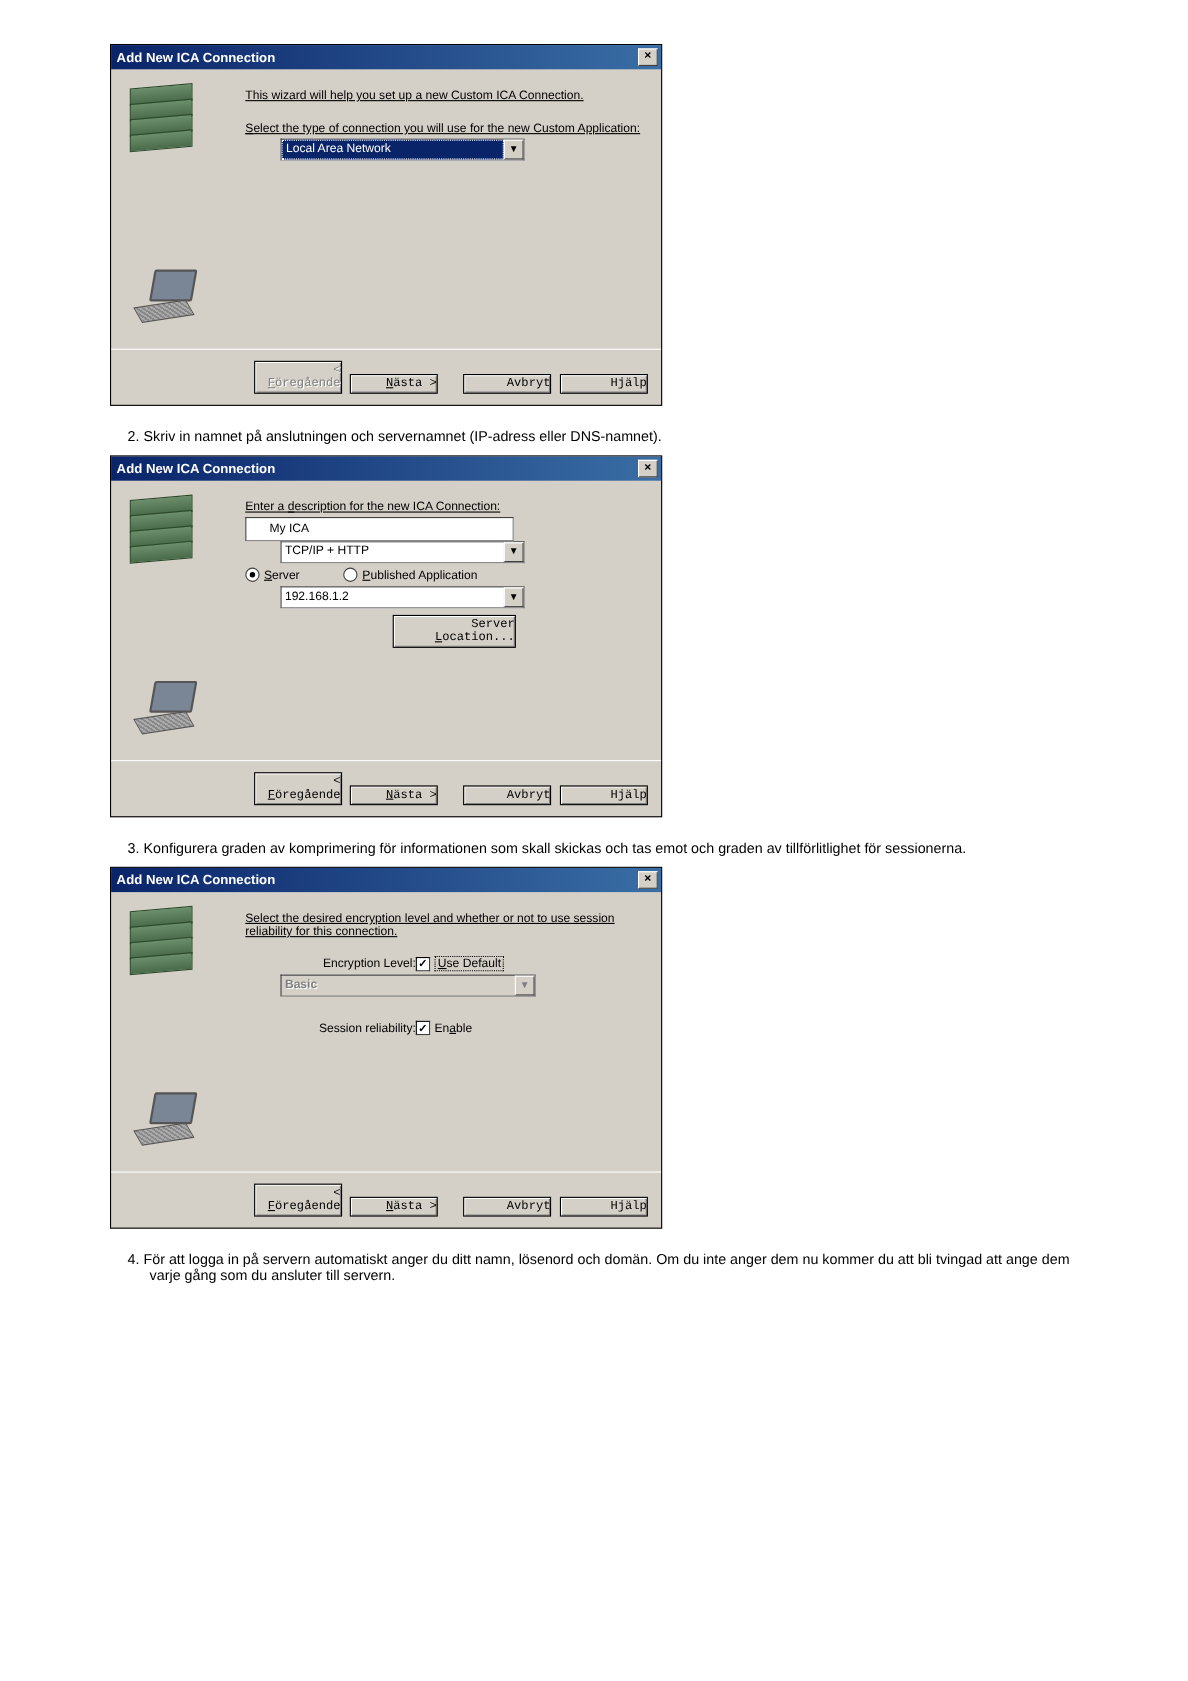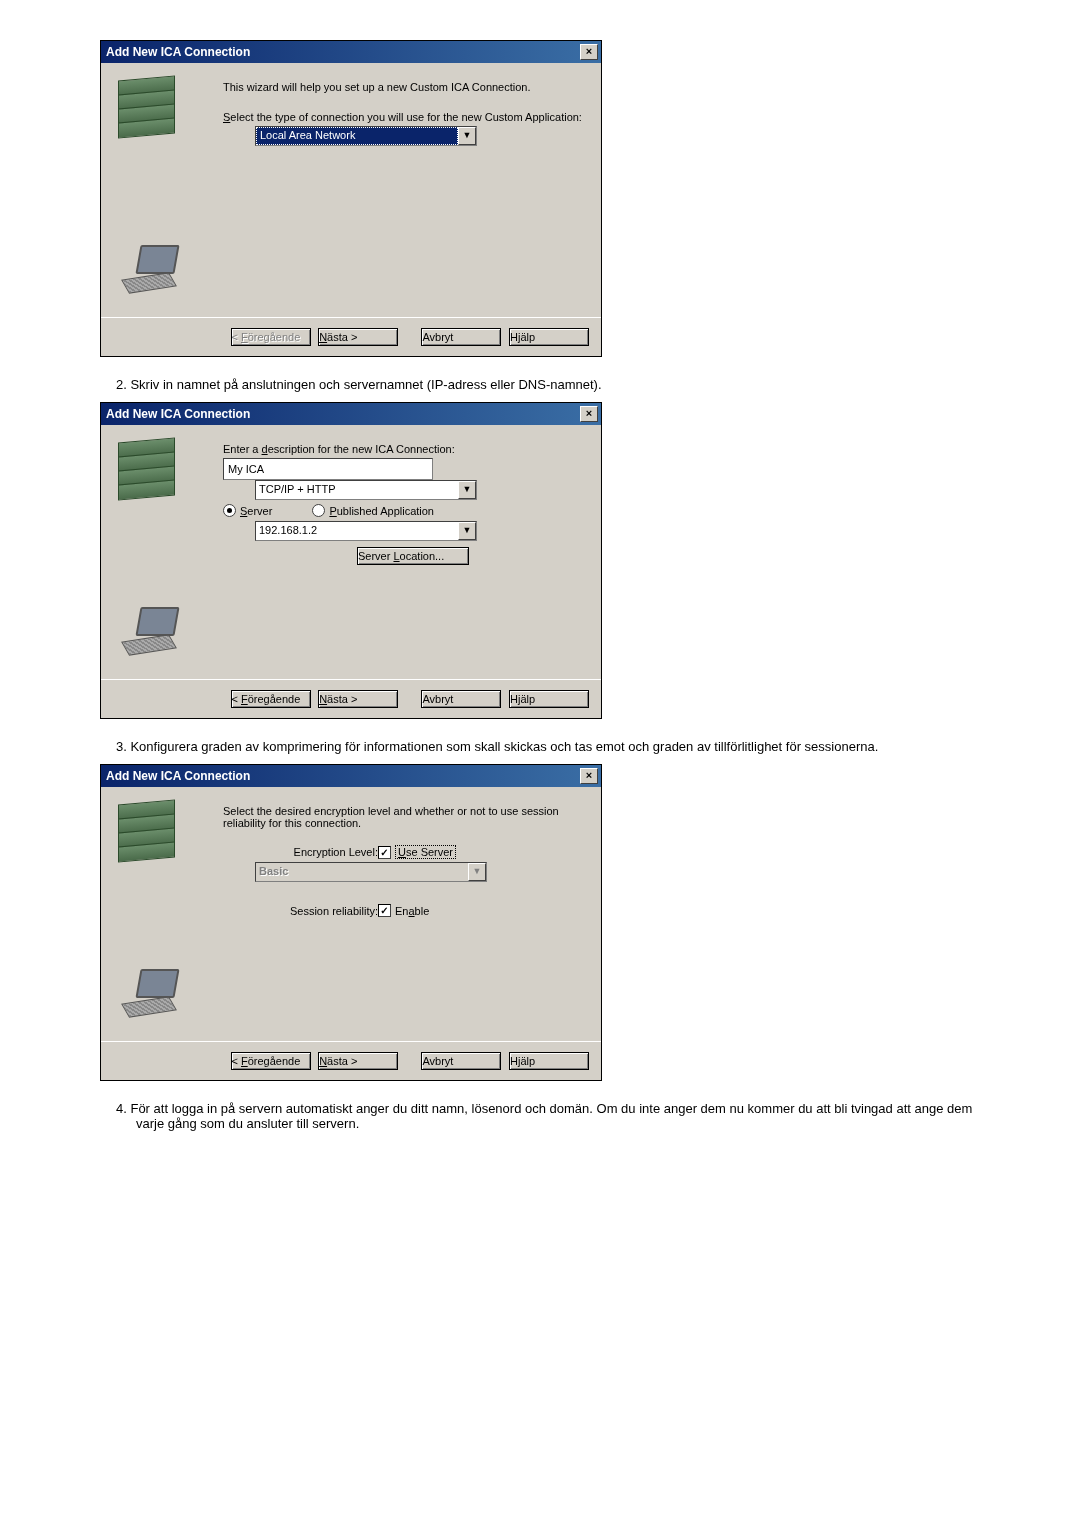--- a/index.html
+++ b/index.html
@@ -92,29 +92,30 @@
     transform: skewX(30deg) skewY(-8deg);
     margin-top: 2px;
   }
   .content {
     flex: 1;
     font-family: Tahoma, sans-serif;
     font-size: 11px;
   }
   .content-label {
     margin: 6px 0 3px 0;
+    text-decoration: underline;
   }
   .win-input {
     font-family: Tahoma, sans-serif;
     font-size: 11px;
     background: #fff;
     border: 1px solid #7f7f7f;
     border-top-color: #404040;
     border-left-color: #404040;
-    padding: 2px 4px;
+    padding: 2px 21px;
     height: 16px;
     box-sizing: content-box;
   }
   .win-select {
     font-family: Tahoma, sans-serif;
     font-size: 11px;
     background: #fff;
     border: 1px solid #7f7f7f;
     border-top-color: #404040;
     border-left-color: #404040;
@@ -147,30 +148,30 @@
   }
   .sel-arrow.disabled {
     color: #808080;
   }
   .dialog-footer {
     border-top: 1px solid #fff;
     padding: 10px 12px;
     text-align: right;
   }
   .win-btn {
-    font-family: Liberation Sans, sans-serif;
+    font-family: Liberation Mono, monospace;
     font-size: 11px;
     background: #d4d0c8;
     border: 1px solid #000;
     box-shadow: inset 1px 1px 0 #fff, inset -1px -1px 0 #808080;
     padding: 2px 0;
     width: 78px;
     margin-left: 4px;
     cursor: pointer;
-    text-align: left;
+    text-align: right;
     display: inline-block;
   }
   .win-btn.disabled {
     color: #808080;
     text-shadow: 1px 1px 0 #fff;
     cursor: default;
   }
   u { text-decoration: underline; }
   .step-text {
     margin: 18px 0 10px 0;
@@ -338,21 +339,21 @@
       <div class="laptop">
           <div class="laptop-screen"></div>
           <div class="laptop-keys"></div>
         </div>
     </div>
     <div class="content">
       <div class="content-label">Select the desired encryption level and whether or not to use session reliability for this connection.</div>
       <div class="row" style="margin-top:16px">
         <span style="width:155px">Encryption Level:</span>
         <span class="checkbox">✓</span>
-        <span class="dotted-focus"><u>U</u><span>se Server</span></span>
+        <span class="dotted-focus"><u>U</u><span>se Default</span></span>
       </div>
       <div class="win-select" style="width:230px;margin-top:3px;background:#d4d0c8">
         <span class="sel-text disabled-text">Basic</span>
         <span class="sel-arrow disabled">▼</span>
       </div>
       <div class="row" style="margin-top:22px">
         <span style="width:155px">Session reliability:</span>
         <span class="checkbox">✓</span>
         <span><span>En</span><u>a</u><span>ble</span></span>
       </div>

